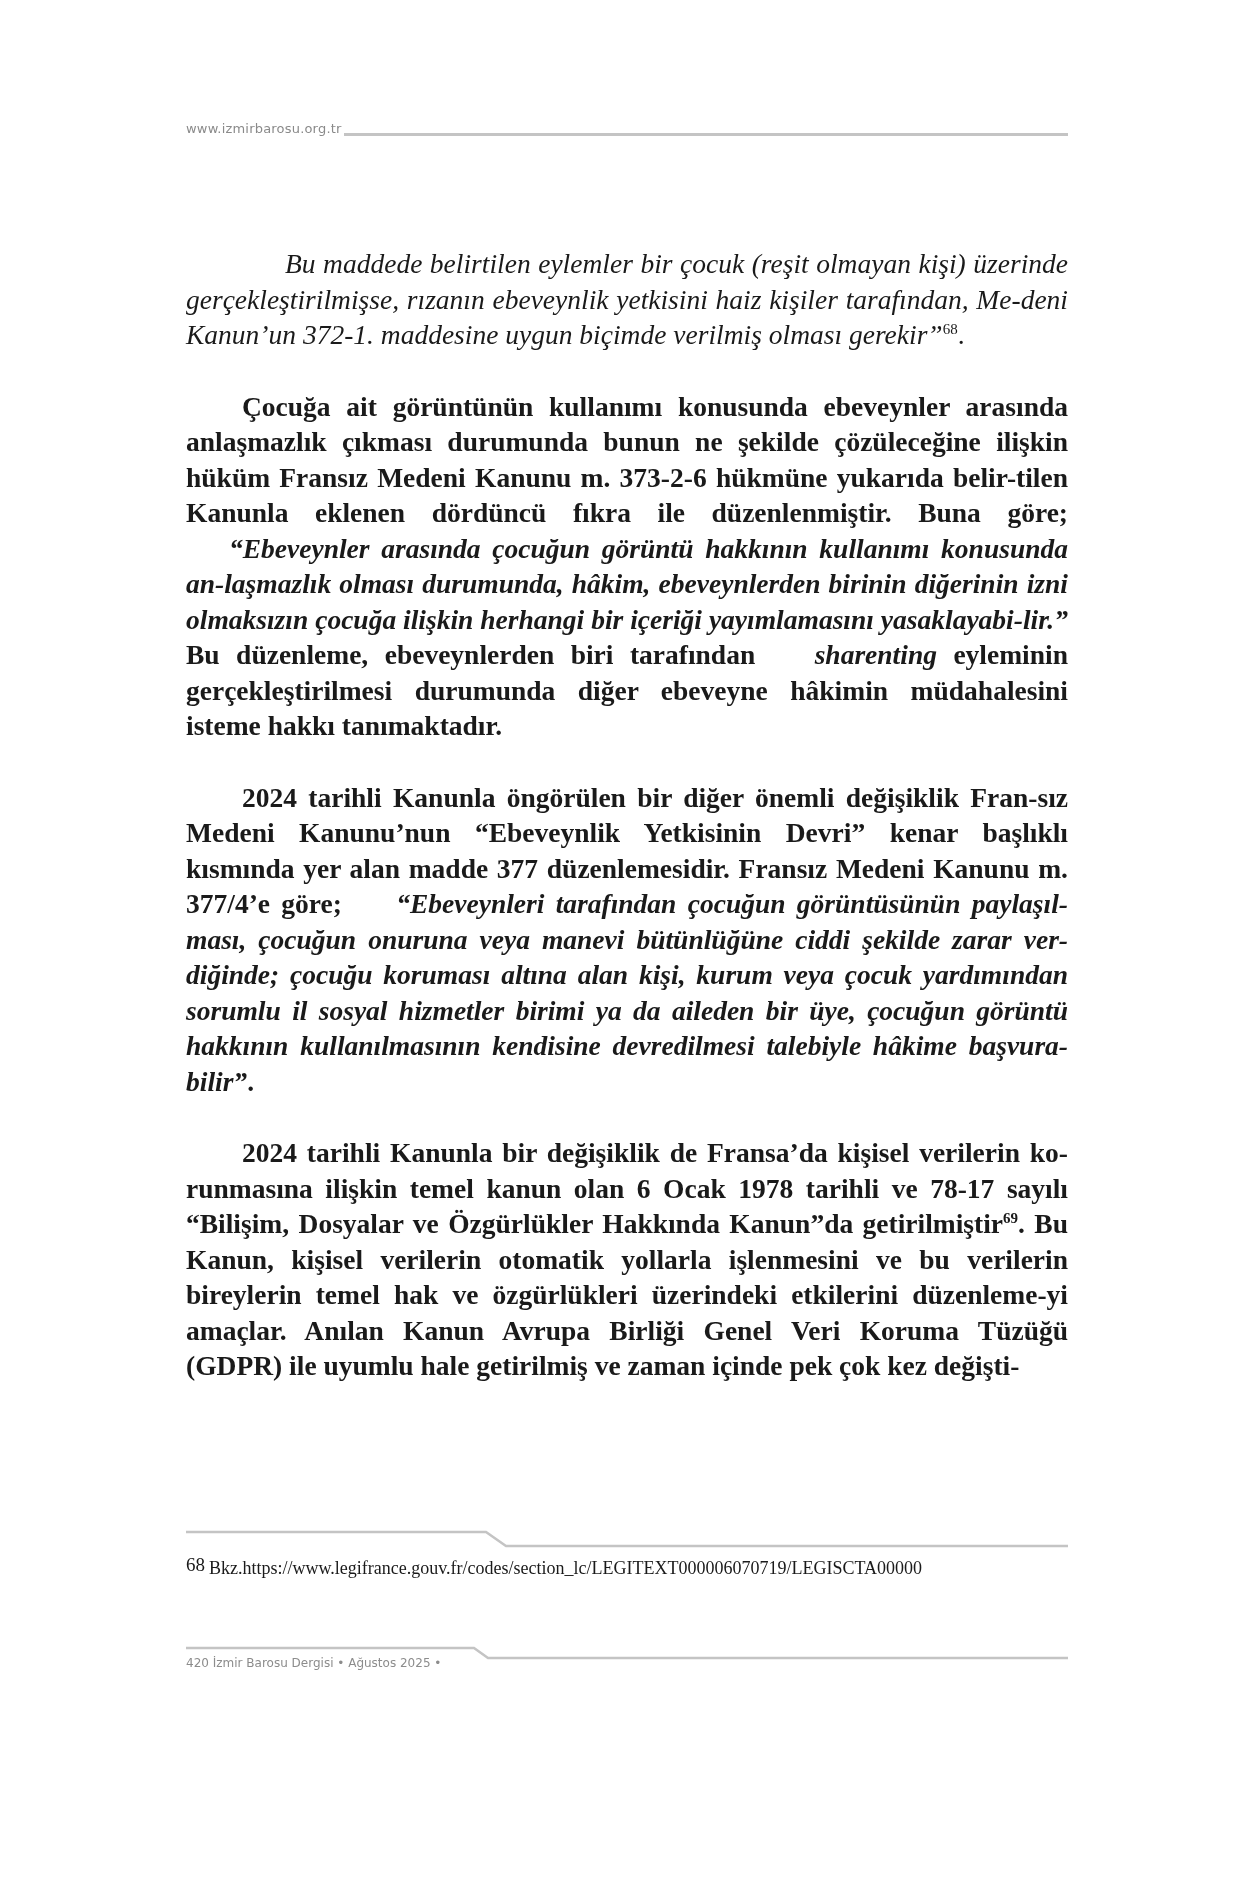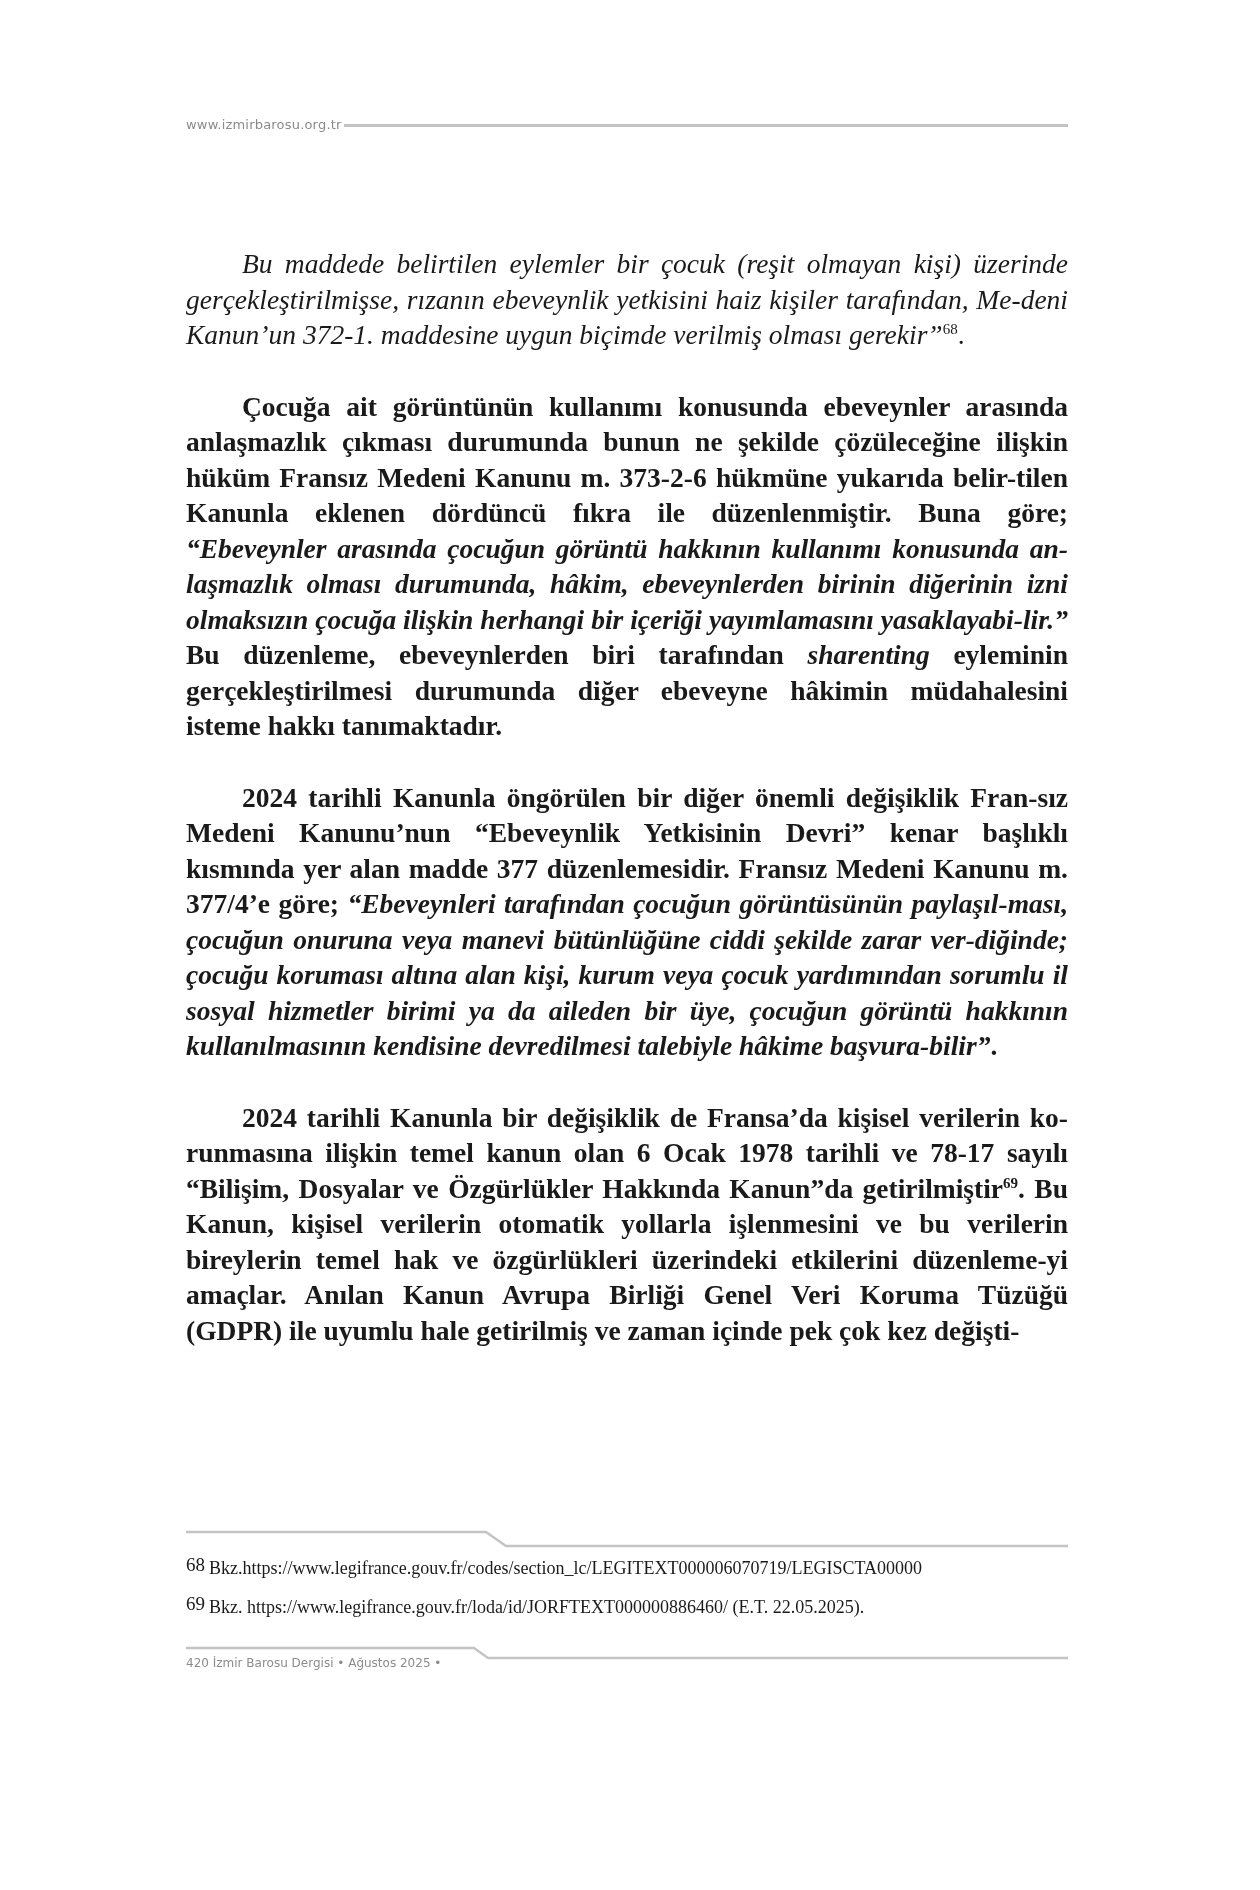--- a/index.html
+++ b/index.html
@@ -1,28 +1,28 @@
 <!DOCTYPE html>
 <html><head>
 <meta charset="utf-8">
 <style>
   html, body { margin: 0; padding: 0; background: #ffffff; }
   body { width: 1260px; height: 1890px; position: relative; overflow: hidden; }
   .page { position: absolute; left: 0; top: 0; width: 1260px; height: 1890px; background: #ffffff; }
 
   
-  .header { position: absolute; left: 186px; top: 112px; width: 882px; height: 24px; display: flex; align-items: center; }
+  .header { position: absolute; left: 186px; top: 112px; width: 882px; height: 24px; display: flex; align-items: flex-end; }
   .header-url { font-family: "DejaVu Sans", sans-serif; font-size: 13px; color: #8a8a8a; letter-spacing: 0.2px; white-space: nowrap; }
   .header-rule { flex: 1; height: 3px; background: #c4c4c4; margin-left: 2px; margin-top: 2px; }
 
   
   .body { position: absolute; left: 186px; top: 246px; width: 882px; font-family: "Liberation Serif", serif; font-size: 27.5px; line-height: 35.5px; color: #1a1a1a; text-align: justify; }
   .para { margin: 0; text-indent: 56px; hyphens: manual; }
   .para + .para { margin-top: 36px; font-weight: bold; }
-  .it { font-style: italic; }
+  .it { font-style: italic; margin-left: 43px; }
   sup.fn { font-size: 15px; line-height: 0; vertical-align: super; }
 
   
   .fn-sep { position: absolute; left: 186px; top: 1530px; width: 882px; height: 24px; }
 
   
   .footnotes { position: absolute; left: 186px; top: 1552px; width: 882px; font-family: "Liberation Serif", serif; font-size: 18px; line-height: 26px; color: #1a1a1a; }
   .fn-item { margin: 0; }
   .fn-item + .fn-item { margin-top: 10px; }
   .fn-num { font-size: 19px; vertical-align: 3px; margin-right: 4px; }
@@ -50,23 +50,20 @@
   </div>
 
   <svg class="fn-sep" width="882" height="24" viewBox="0 0 882 24">
     <polyline points="0,2 300,2 320,16 882,16" fill="none" stroke="#c4c4c4" stroke-width="2.5"></polyline>
   </svg>
 
   <div class="footnotes">
     <div class="fn-item">
       <span class="fn-num">68</span><span>Bkz.https://www.legifrance.gouv.fr/codes/section_lc/LEGITEXT000006070719/LEGISCTA00000</span>
     </div>
-    <div class="fn-item">
-      <span class="fn-num">69</span><span>Bkz. https://www.legifrance.gouv.fr/loda/id/JORFTEXT000000886460/ (E.T. 22.05.2025).</span>
-    </div>
   </div>
 
   <div class="footer">
     <svg style="position:absolute;left:0;top:0" width="882" height="14" viewBox="0 0 882 14">
       <polyline points="0,2 288,2 302,12 882,12" fill="none" stroke="#c4c4c4" stroke-width="2.5"></polyline>
     </svg>
     <span class="footer-text">420  İzmir Barosu Dergisi • Ağustos 2025 •</span>
   </div>
 
 </div>

